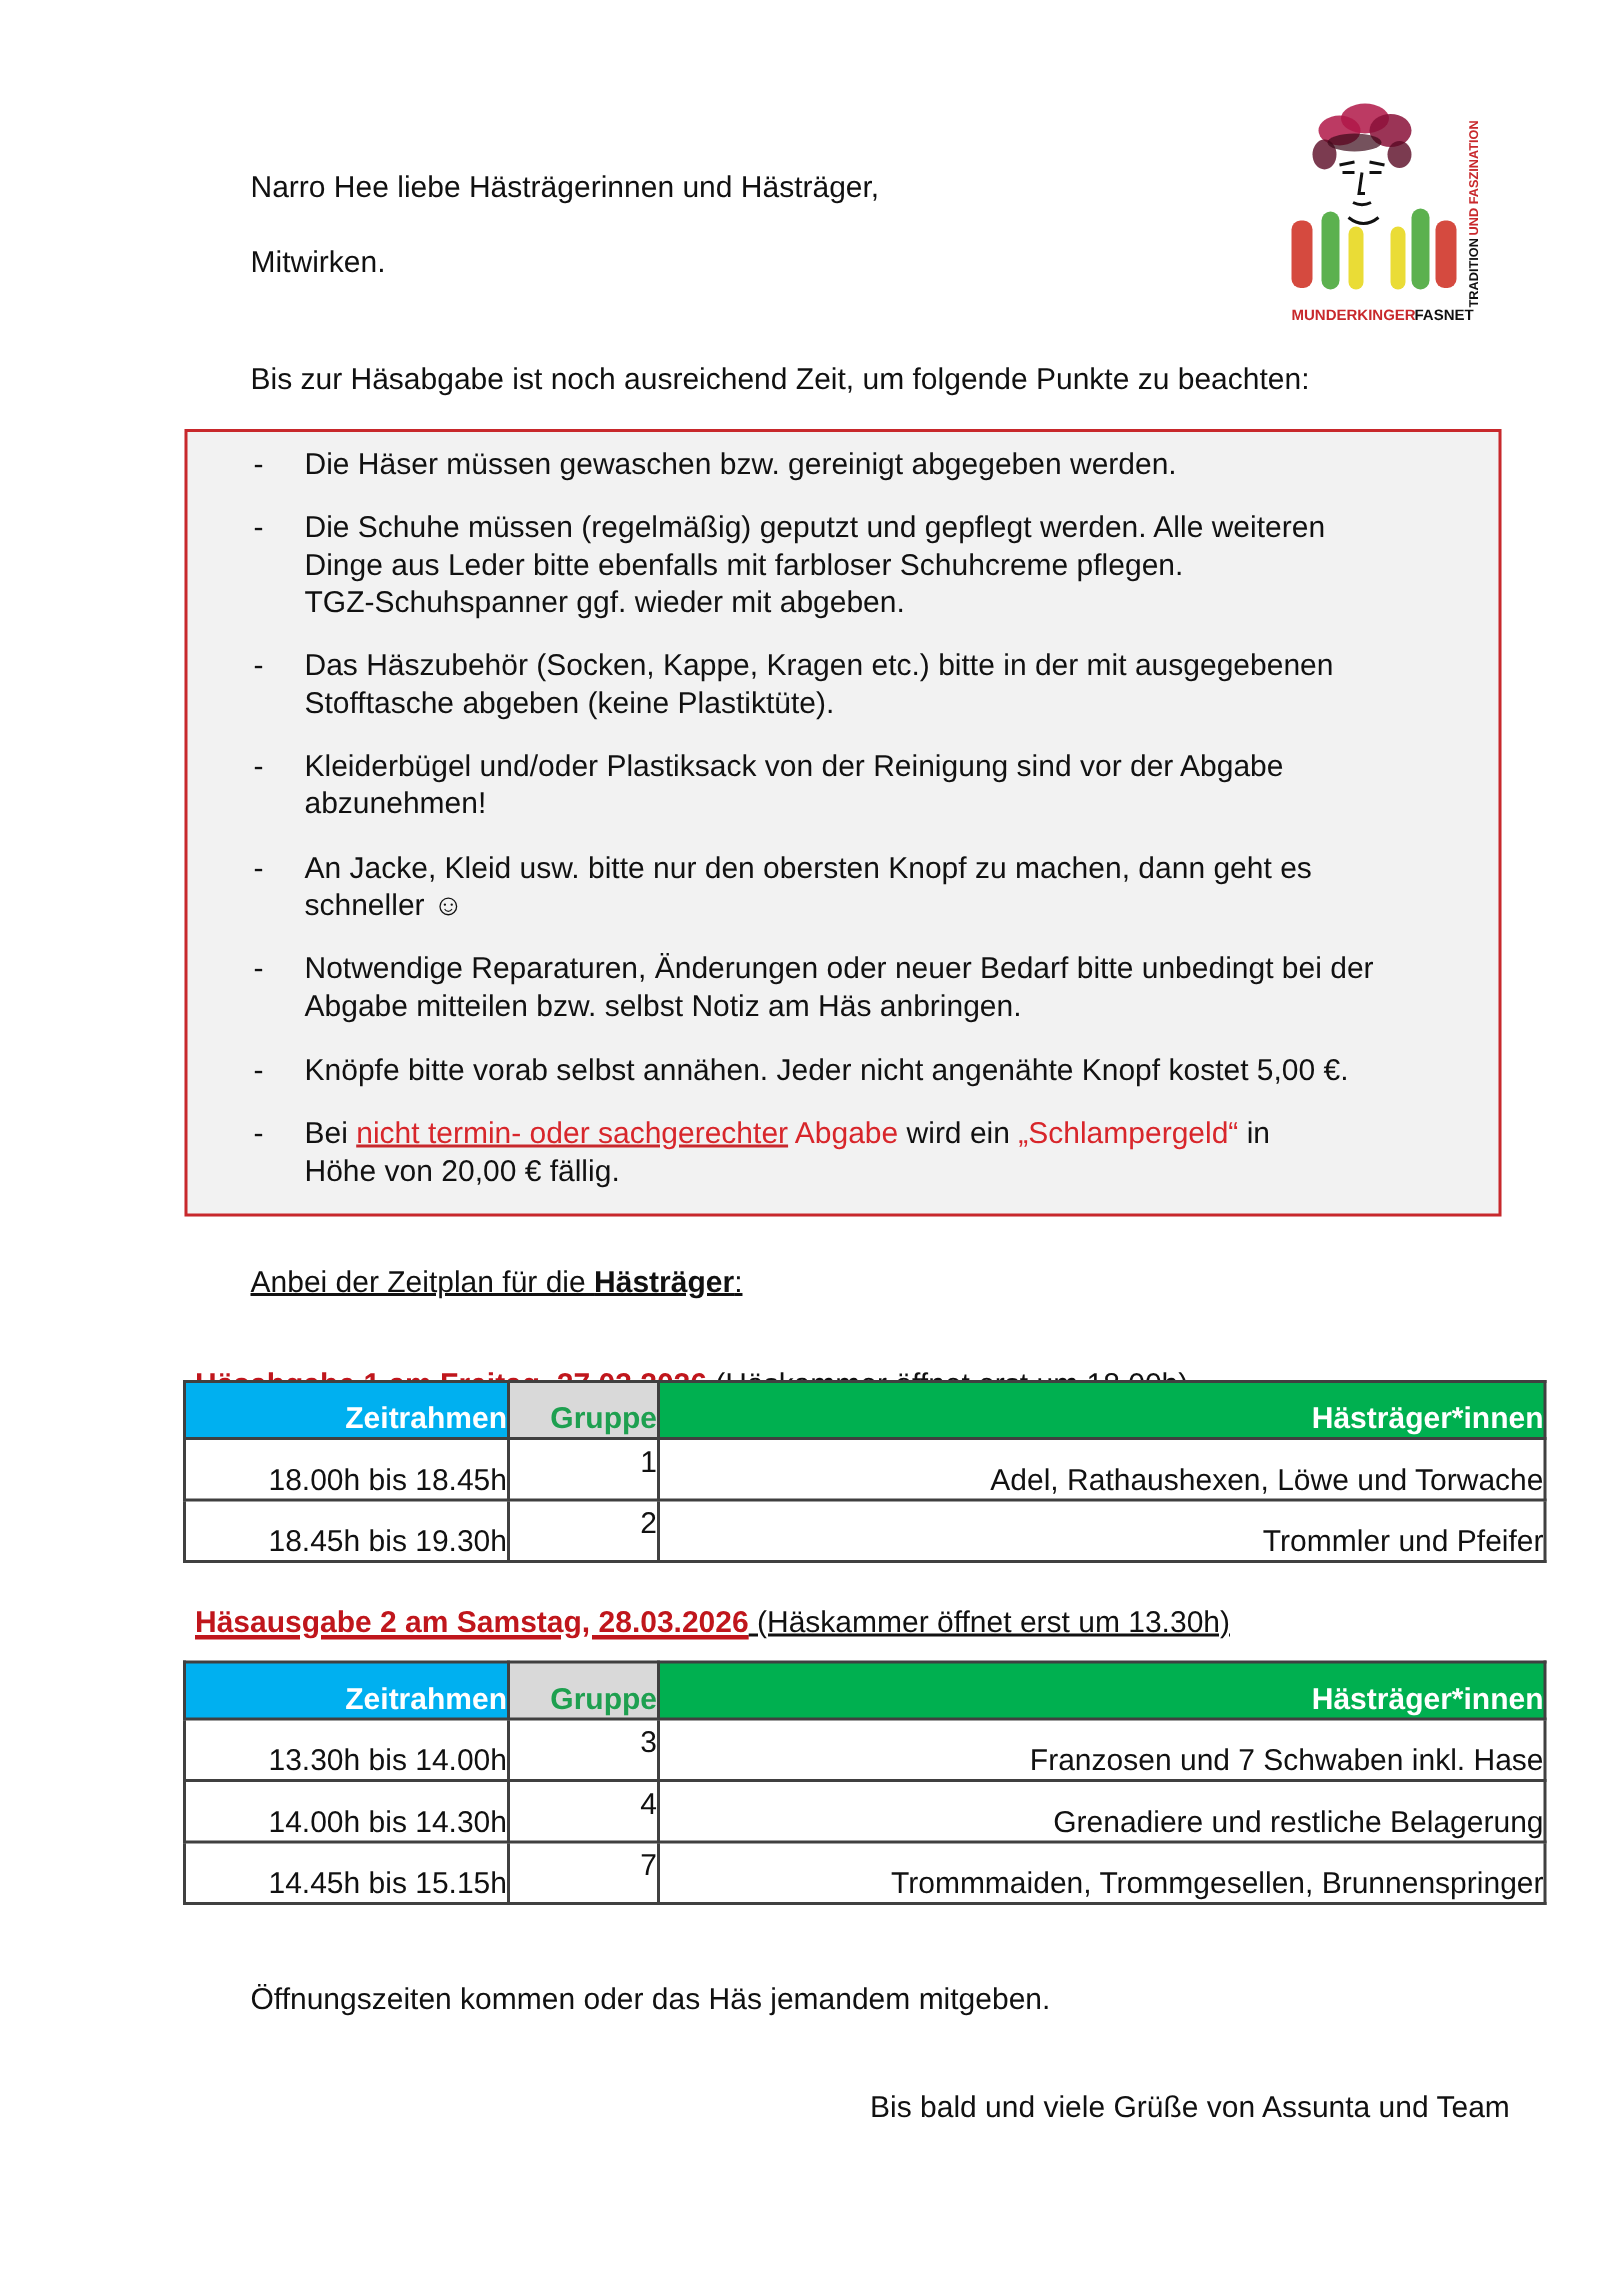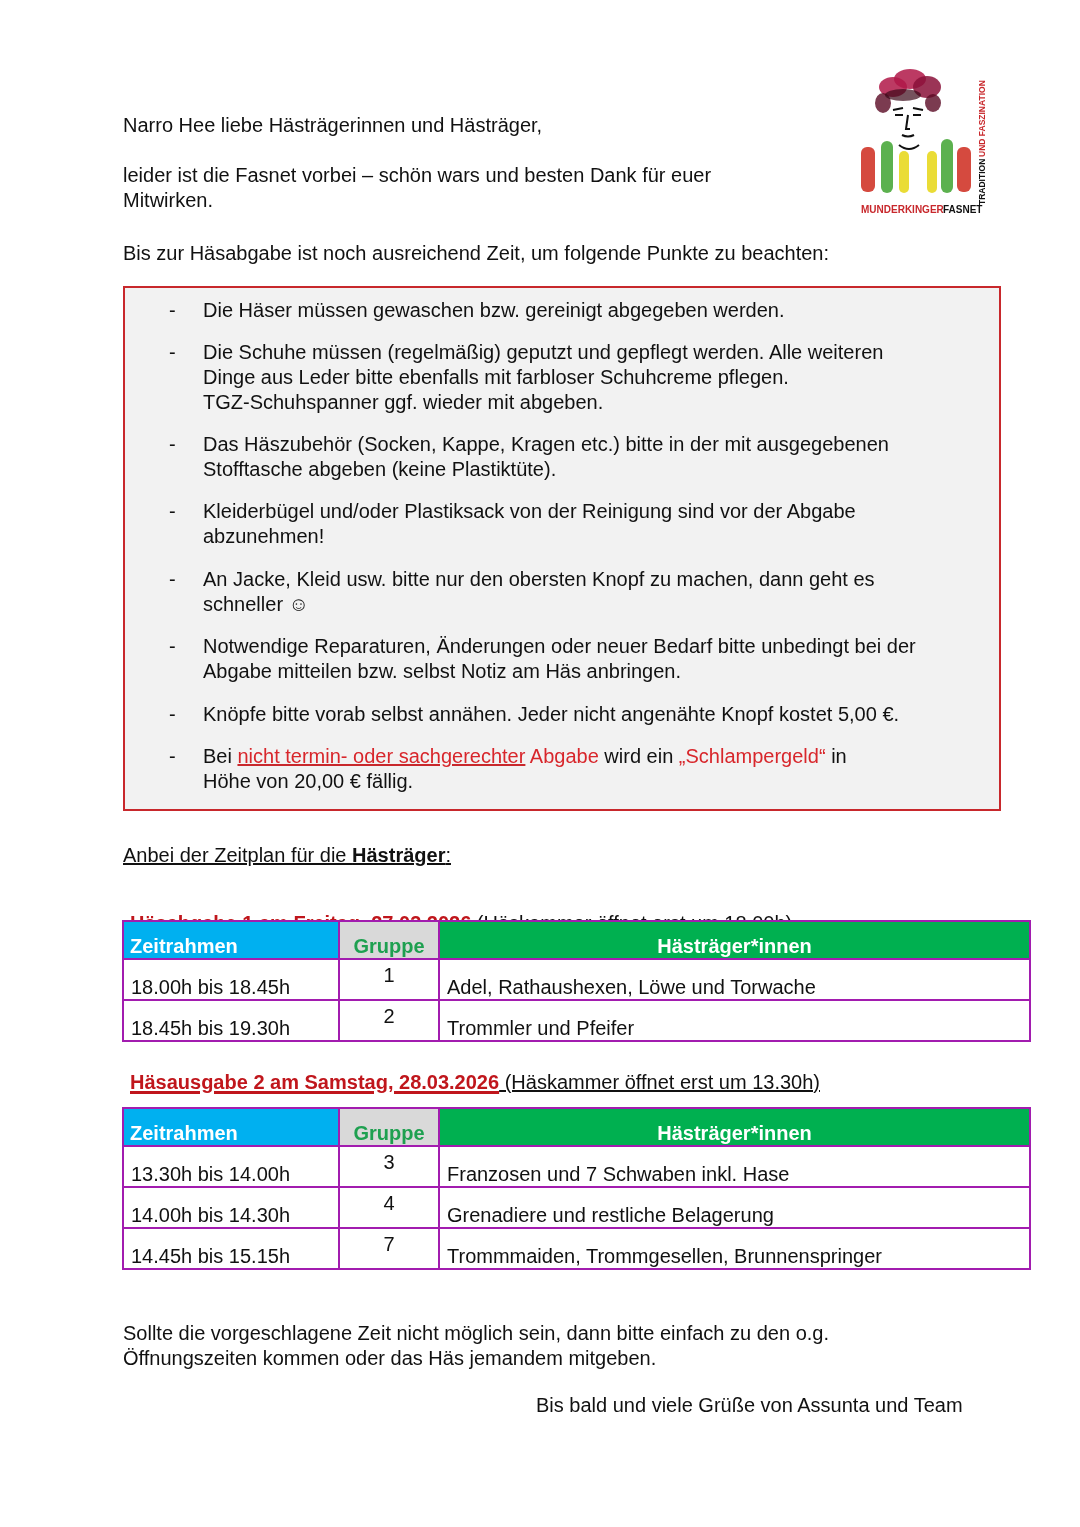--- a/index.html
+++ b/index.html
@@ -1,20 +1,20 @@
 <!DOCTYPE html>
 <html><head>
   <meta charset="utf-8">
   <style>
     html, body { margin: 0; padding: 0; background: #ffffff; }
     body {
       width: 1080px; height: 1527px; position: relative; overflow: hidden;
       font-family: "Liberation Sans", sans-serif; color: #111;
     }
-    .txt { position: absolute; font-size: 20px; line-height: 25px; white-space: nowrap; }
+    .txt { position: absolute; font-size: 20px; line-height: 25px; white-space: nowrap; margin-left: 44px; }
     #greeting { left: 123px; top: 113px; }
     #intro { left: 123px; top: 163px; }
     #lead { left: 123px; top: 241px; }
 
     
     #logo { position: absolute; left: 855px; top: 65px; width: 135px; height: 155px; }
 
     
     #notice {
       position: absolute; left: 123px; top: 286px; width: 878px; height: 525px;
@@ -32,21 +32,21 @@
     .section-title { position: absolute; left: 130px; font-size: 20px; line-height: 25px; white-space: nowrap; }
     .section-title .hl { color: #c0161c; font-weight: bold; text-decoration: underline; text-decoration-thickness: 3px; }
     .section-title .note { text-decoration: underline; text-decoration-thickness: 2px; }
     #title1 { top: 883px; margin-top: 28px; }
     #title2 { top: 1070px; }
 
     table.sched {
       position: absolute; left: 122px; width: 907px; border-collapse: collapse;
       font-size: 20px; table-layout: fixed;
     }
-    table.sched td, table.sched th { border: 2px solid #a21caf; padding: 0; }
+    table.sched td, table.sched th { border: 2px solid #404040; padding: 0; text-align: right; }
     table.sched th { height: 36px; font-weight: bold; vertical-align: bottom; padding-bottom: 0px; }
     th.h-time { background: #00b0f0; color: #fff; text-align: left; padding-left: 6px !important; }
     th.h-group { background: #d9d9d9; color: #1ea050; text-align: center; }
     th.h-names { background: #00b050; color: #fff; text-align: center; }
     table.sched td { height: 35px; vertical-align: bottom; }
     td.c-time { padding-left: 7px !important; }
     td.c-group { text-align: center; vertical-align: top !important; padding-top: 4px !important; }
     td.c-names { padding-left: 7px !important; }
     #table1 { top: 920px; }
     #table2 { top: 1107px; }
@@ -91,21 +91,20 @@
     <text x="88" y="148" font-family="Liberation Sans, sans-serif" font-size="10" font-weight="bold" fill="#111">FASNET</text>
     <g transform="translate(130,140) rotate(-90)">
       <text x="0" y="0" font-family="Liberation Sans, sans-serif" font-size="8.5" font-weight="bold" fill="#111">TRADITION</text>
       <text x="48" y="0" font-family="Liberation Sans, sans-serif" font-size="8.5" font-weight="bold" fill="#c8282c">UND FASZINATION</text>
     </g>
   </svg>
 </div>
 
 <div id="greeting" class="txt">Narro Hee liebe Hästrägerinnen und Hästräger,</div>
 <div id="intro" class="txt">
-  <div>leider ist die Fasnet vorbei – schön wars und besten Dank für euer</div>
   <div>Mitwirken.</div>
 </div>
 <div id="lead" class="txt">Bis zur Häsabgabe ist noch ausreichend Zeit, um folgende Punkte zu beachten:</div>
 
 <div id="notice">
   <div class="bullet" style="top:10px">
     <span class="dash">-</span>
     <div class="btxt">
         <div>Die Häser müssen gewaschen bzw. gereinigt abgegeben werden.</div>
       </div>
@@ -214,16 +213,15 @@
   </tr>
   <tr>
     <td class="c-time">14.45h bis 15.15h</td>
     <td class="c-group">7</td>
     <td class="c-names">Trommmaiden, Trommgesellen, Brunnenspringer</td>
   </tr>
 </tbody>
   </table>
 
 <div id="closing" class="txt">
-  <div>Sollte die vorgeschlagene Zeit nicht möglich sein, dann bitte einfach zu den o.g.</div>
   <div>Öffnungszeiten kommen oder das Häs jemandem mitgeben.</div>
 </div>
 <div id="signoff" class="txt">Bis bald und viele Grüße von Assunta und Team</div>
 
 </body></html>

